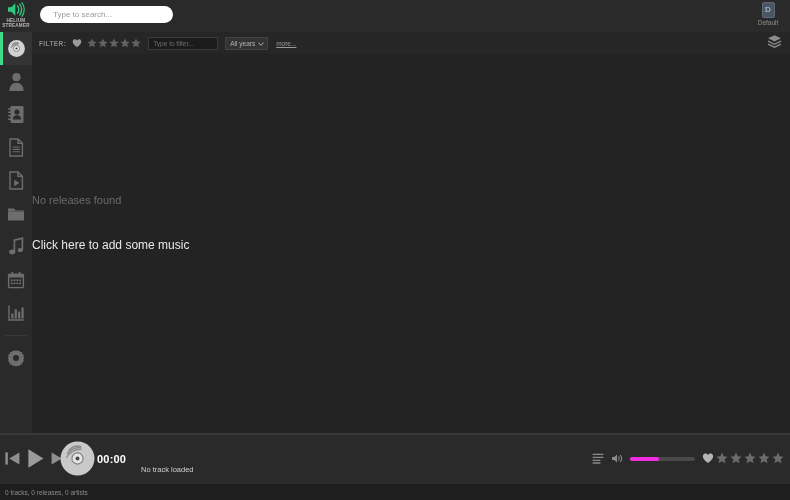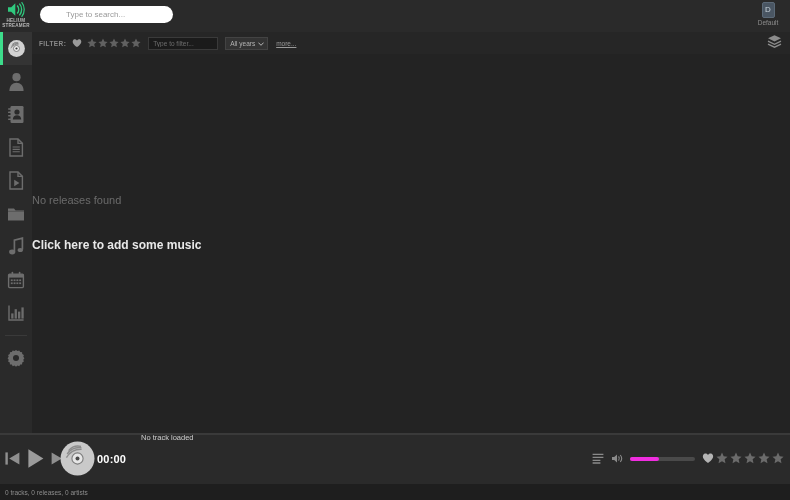--- a/index.html
+++ b/index.html
@@ -92,21 +92,21 @@
   }
   .search-pill {
     position: absolute;
     left: 8px; top: 6px;
     width: 133px; height: 17px;
     border-radius: 9px;
     background: #ffffff;
     color: #9a9a9a;
     font-size: 8px;
     line-height: 17px;
-    padding-left: 26px;
+    padding-left: 13px;
     border: none;
     outline: none;
     font-family: "Liberation Sans", sans-serif;
   }
   .search-pill::placeholder { color: #9a9a9a; }
 
   .profile-badge {
     position: absolute;
     right: 8px; top: 2px;
     width: 28px;
@@ -204,21 +204,21 @@
     top: 140px;
     text-align: left;
   }
   .empty-title {
     font-size: 11px;
     color: #6b6b6b;
   }
   .empty-cta {
     margin-top: 32px;
     font-size: 12px;
-    font-weight: 700;
+    font-weight: 400;
     color: #e8e8e8;
     cursor: pointer;
   }
 
   
   .player {
     position: absolute;
     left: 0; top: 433px;
     width: 790px; height: 51px;
     background: #2a2a2a;
@@ -251,21 +251,21 @@
   .time-read {
     position: absolute;
     left: 97px; top: 20px;
     font-size: 11px;
     font-weight: 700;
     color: #ffffff;
     letter-spacing: 0.2px;
   }
   .track-name {
     position: absolute;
-    left: 141px; top: 0;
+    left: 141px; top: 32px;
     font-size: 7.5px;
     color: #cfcfcf;
   }
   .right-controls {
     position: absolute;
     right: 6px; top: 17px;
     display: flex;
     align-items: center;
     gap: 7px;
   }

